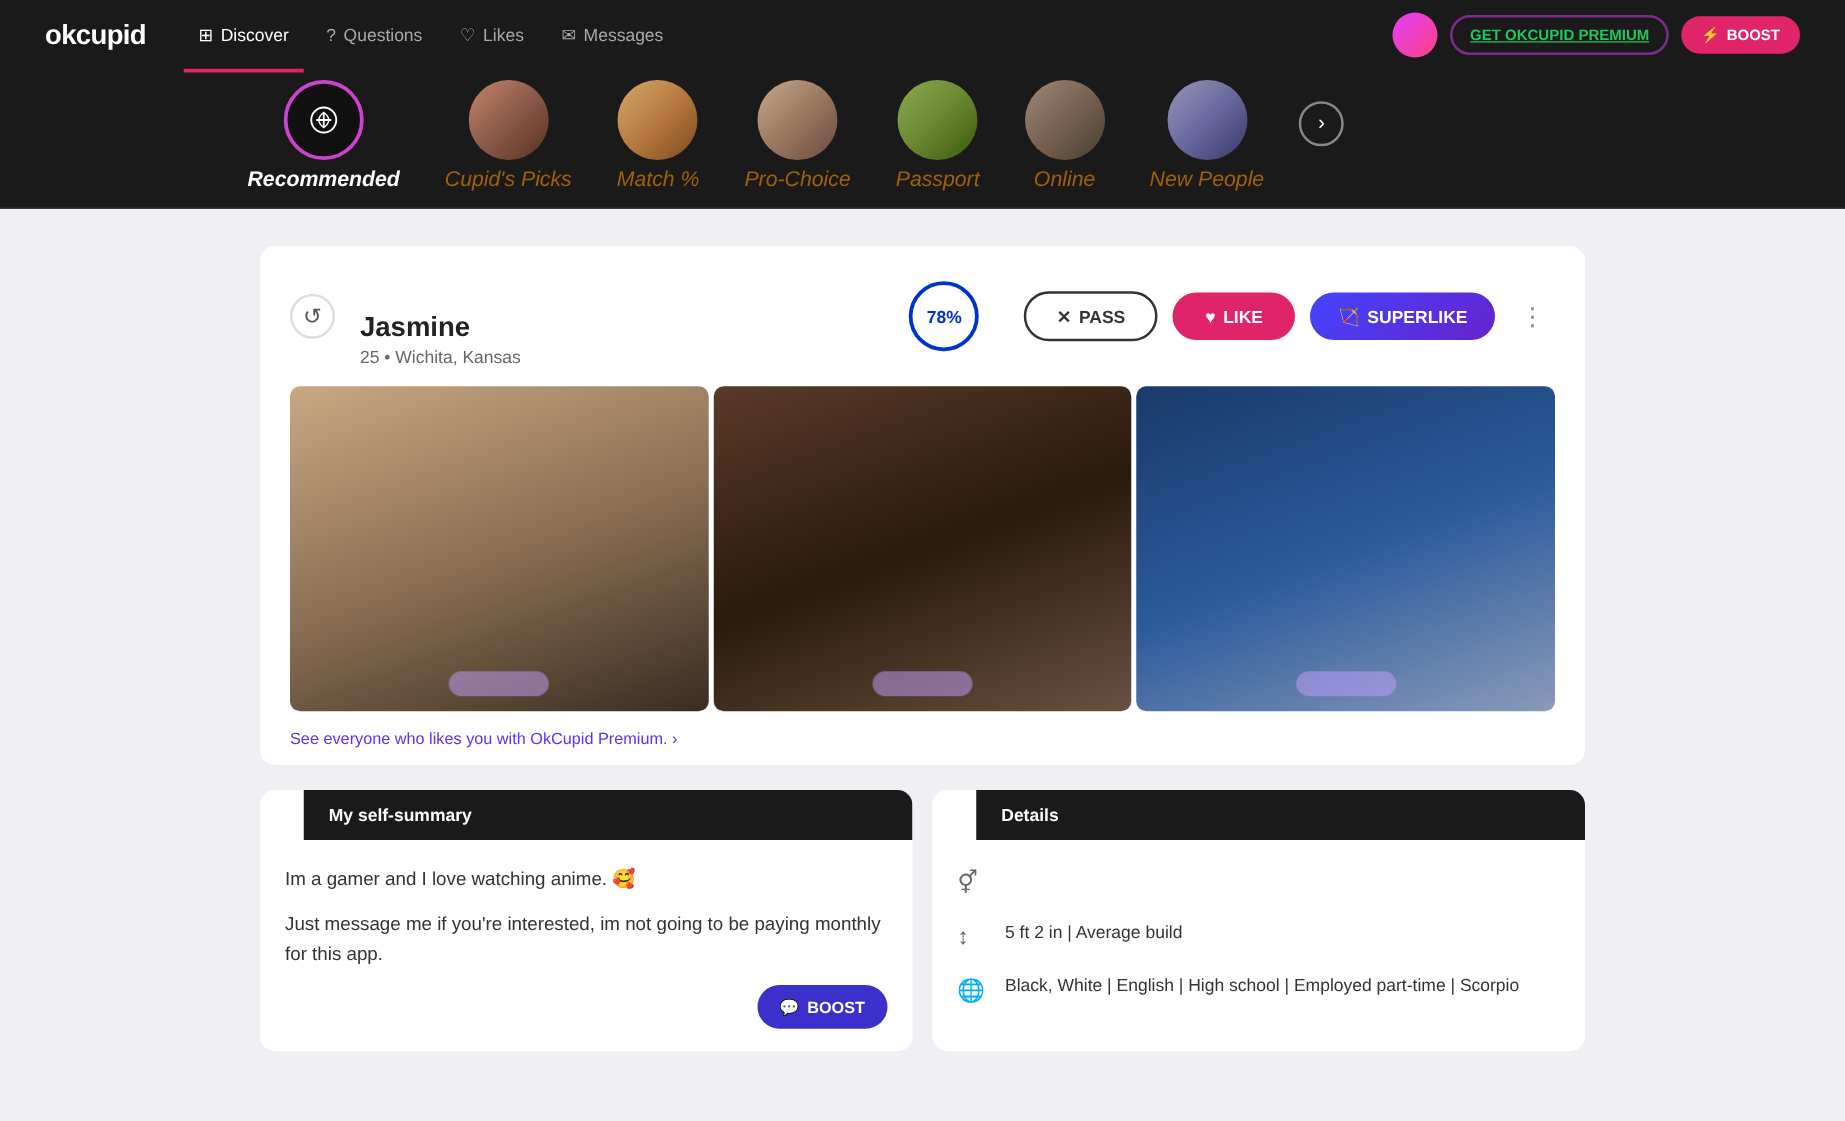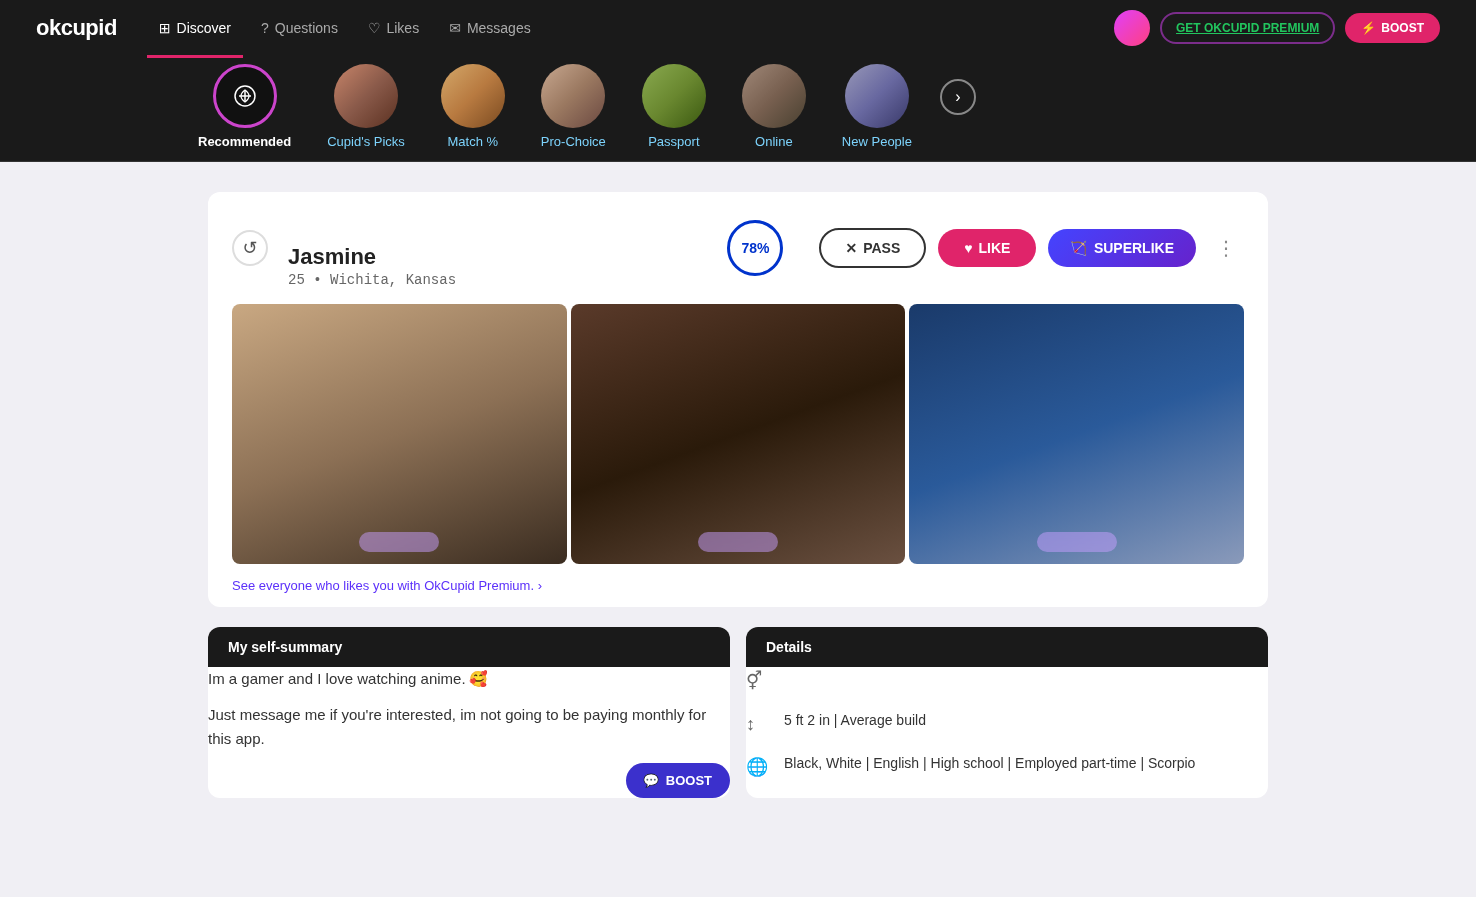--- a/index.html
+++ b/index.html
@@ -97,41 +97,42 @@
       gap: 0;
       border-bottom: 1px solid #333;
     }
     .cat-item {
       display: flex;
       flex-direction: column;
       align-items: center;
       gap: 6px;
       cursor: pointer;
       padding: 0 18px;
-      color: #7dd3fc;
+      color: #a16207;
       font-size: 13px;
       font-weight: 500;
     }
     .cat-item.active { color: #fff; }
     .cat-thumb {
       width: 64px; height: 64px;
       border-radius: 50%;
       overflow: hidden;
       background: #444;
       display: flex;
       align-items: center;
       justify-content: center;
     }
     .cat-thumb.recommended-icon {
       border: 3px solid #cc44cc;
       background: #111;
     }
     .cat-label {
-      font-size: 13px;
+      font-size: 17px;
       white-space: nowrap;
+      font-style: italic;
     }
     .cat-item.active .cat-label { color: #fff; font-weight: 600; }
     .next-btn {
       width: 36px; height: 36px;
       border-radius: 50%;
       border: 2px solid #888;
       background: transparent;
       color: #fff;
       font-size: 16px;
       display: flex;
@@ -169,21 +170,21 @@
       border: 2px solid #ddd;
       background: #fff;
       display: flex; align-items: center; justify-content: center;
       cursor: pointer;
       font-size: 18px;
       color: #555;
       margin-right: 4px;
     }
     .profile-name-block { flex: 1; }
     .profile-name { font-size: 22px; font-weight: bold; color: #222; margin-top: 36px; }
-    .profile-sub { font-size: 14px; color: #666; margin-top: 2px; font-family: Liberation Mono, monospace; }
+    .profile-sub { font-size: 14px; color: #666; margin-top: 2px; }
     .match-circle {
       width: 56px; height: 56px;
       border-radius: 50%;
       border: 3px solid #0033cc;
       display: flex;
       align-items: center;
       justify-content: center;
       font-size: 14px;
       font-weight: bold;
       color: #0033cc;
@@ -289,22 +290,24 @@
       background: #fff;
       border-radius: 12px;
       overflow: hidden;
     }
     .section-header {
       background: #1a1a1a;
       color: #fff;
       font-size: 14px;
       font-weight: bold;
       padding: 12px 20px;
+      margin-left: 35px;
     }
     .section-body {
+      padding: 20px;
     }
     .self-summary-text {
       color: #333;
       font-size: 15px;
       line-height: 1.6;
       margin-bottom: 12px;
     }
     .intro-btn {
       float: right;
       background: #3b30cc;

